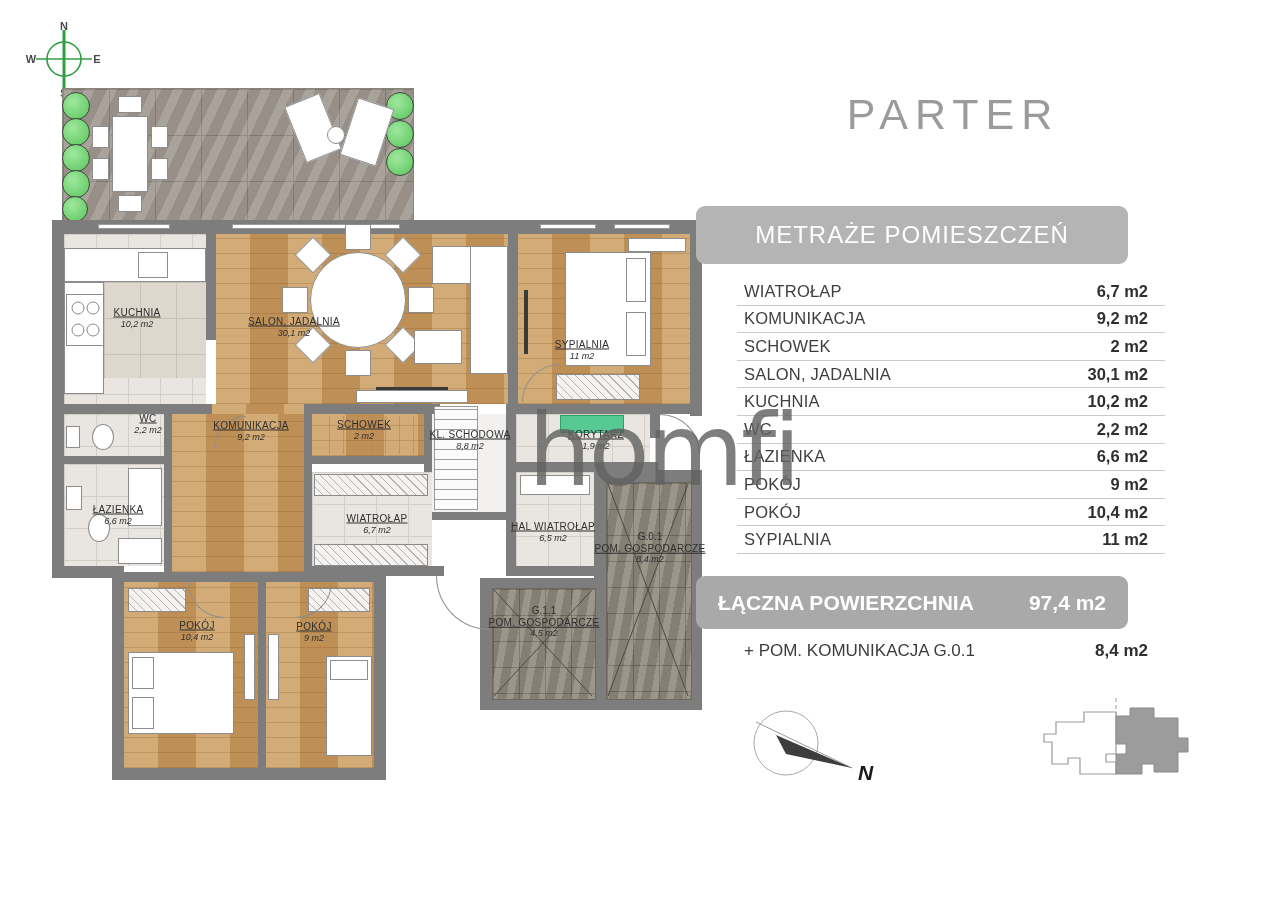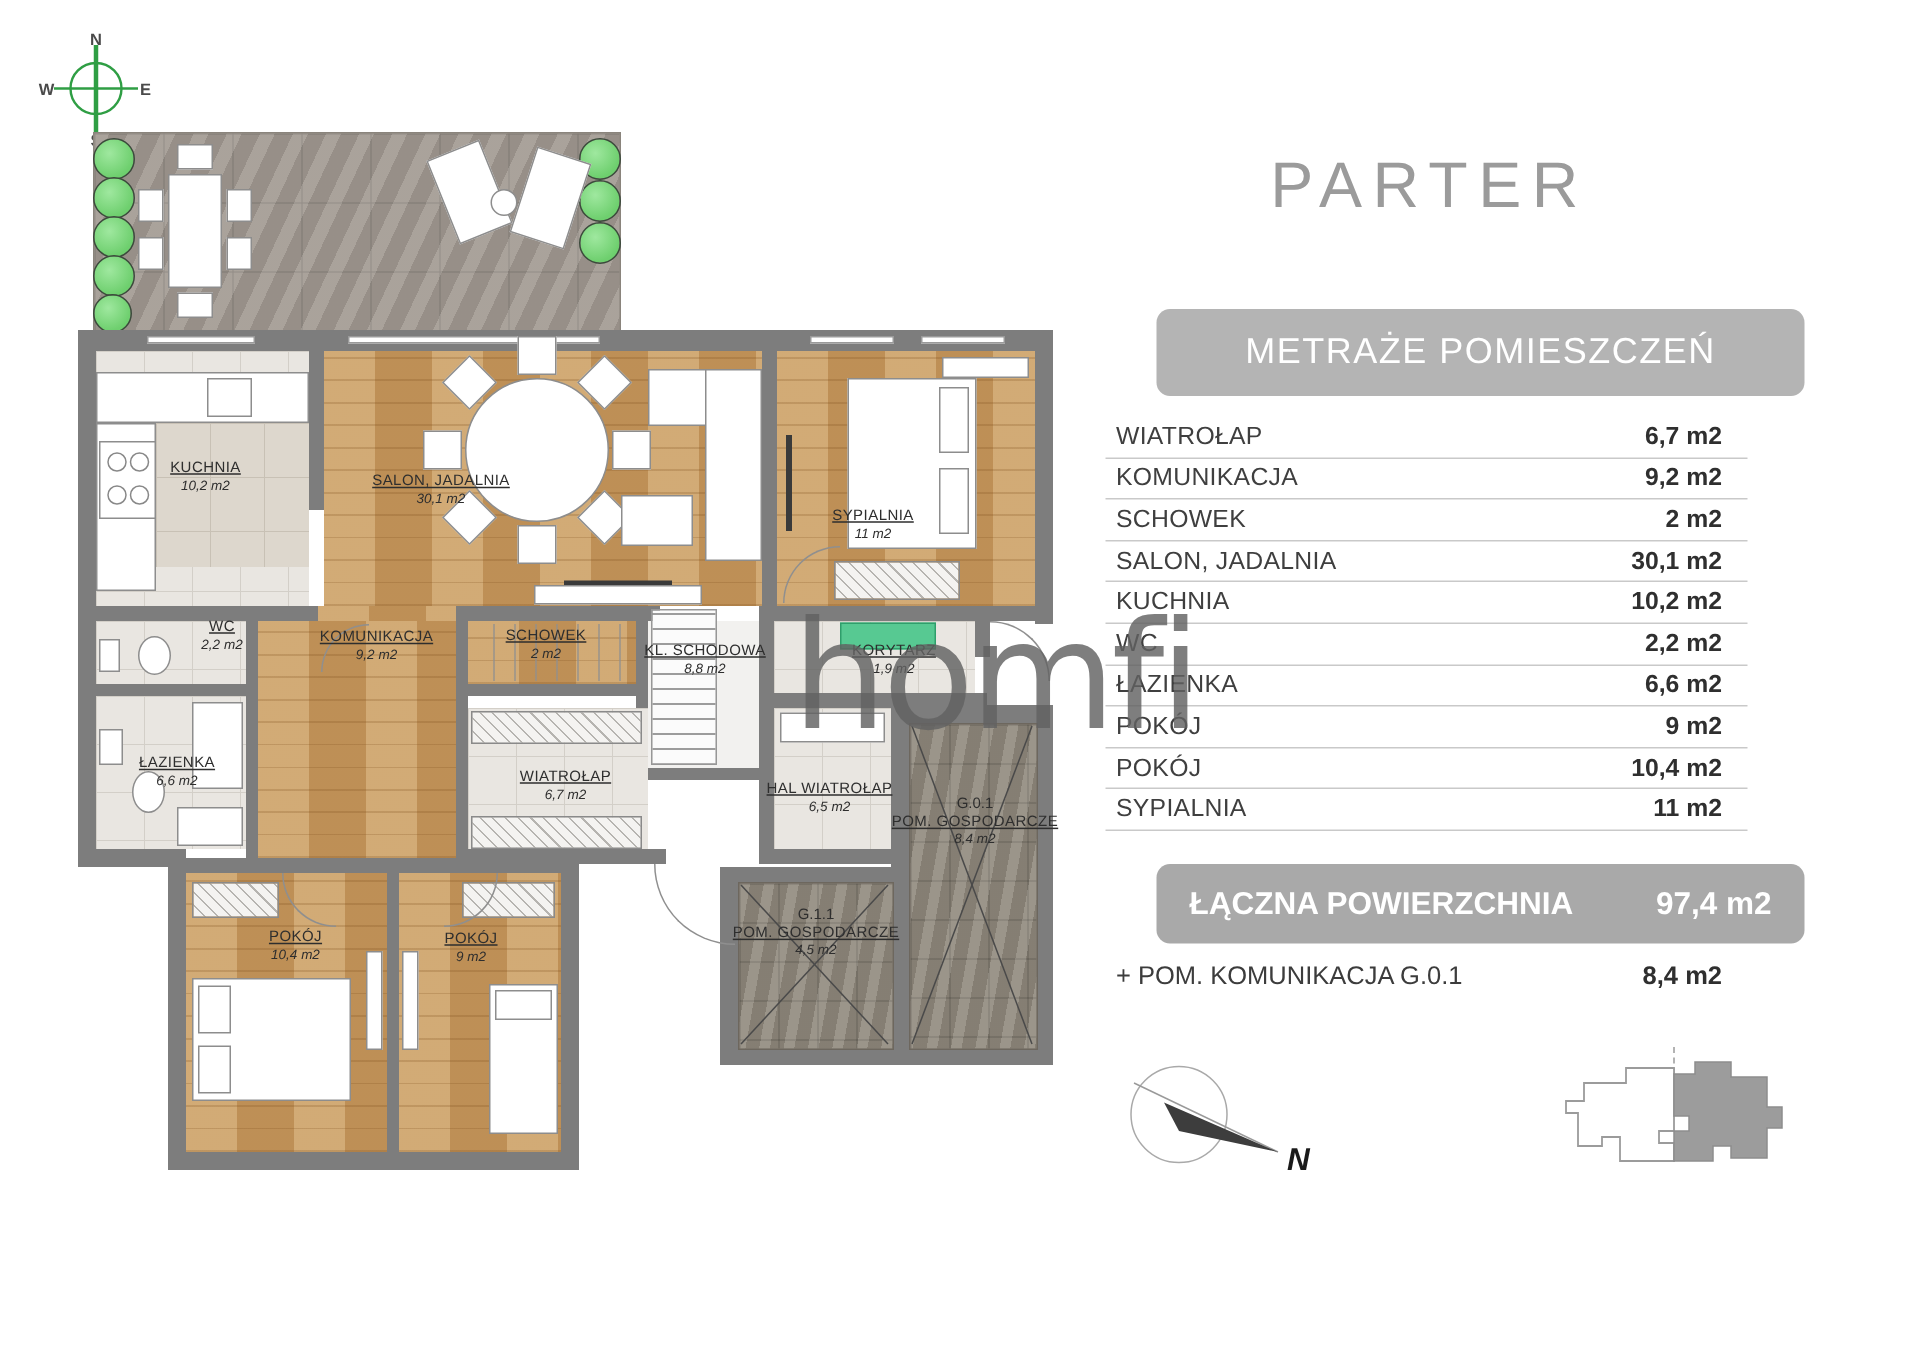--- a/index.html
+++ b/index.html
@@ -51,23 +51,23 @@
   .room-label{position:absolute;transform:translate(-50%,-50%);text-align:center;color:#2e2e2e;
     font-size:10px;line-height:11.5px;white-space:nowrap;z-index:30;}
   .room-label .code{display:block;}
   .room-label .nm{display:block;text-decoration:underline;letter-spacing:.3px;}
   .room-label .ar{display:block;font-style:italic;font-size:9px;}
   
   .watermark{position:absolute;left:518px;top:392px;width:290px;text-align:center;
     font-size:100px;font-weight:400;letter-spacing:-3px;color:rgba(98,98,98,.82);z-index:40;
     font-family:"DejaVu Sans","Liberation Sans",sans-serif;}
   
-  .panel-title{position:absolute;left:737px;top:100px;width:432px;text-align:center;
+  .panel-title{position:absolute;left:737px;top:90px;width:432px;text-align:center;
     font-size:43px;color:#9b9b9b;letter-spacing:7px;}
-  .bar{position:absolute;left:771px;width:432px;border-radius:9px;color:#fff;
+  .bar{position:absolute;left:696px;width:432px;border-radius:9px;color:#fff;
     display:flex;align-items:center;box-sizing:border-box;}
   .bar.header{top:206px;height:58px;background:#b4b4b4;justify-content:center;
     font-size:24px;letter-spacing:1px;}
   .bar.total{top:576px;height:53px;background:#a9a9a9;justify-content:space-between;
     padding:0 22px;font-size:21px;font-weight:bold;}
   .legend-table{position:absolute;left:737px;top:278px;width:428px;}
   .legend-row{display:flex;justify-content:space-between;align-items:center;height:26.6px;
     border-bottom:1px solid #c9c9c9;padding:0 17px 0 7px;}
   .legend-row .lbl{font-size:16.5px;color:#3f3f3f;letter-spacing:.2px;}
   .legend-row .val{font-size:16.5px;color:#2f2f2f;font-weight:bold;}

